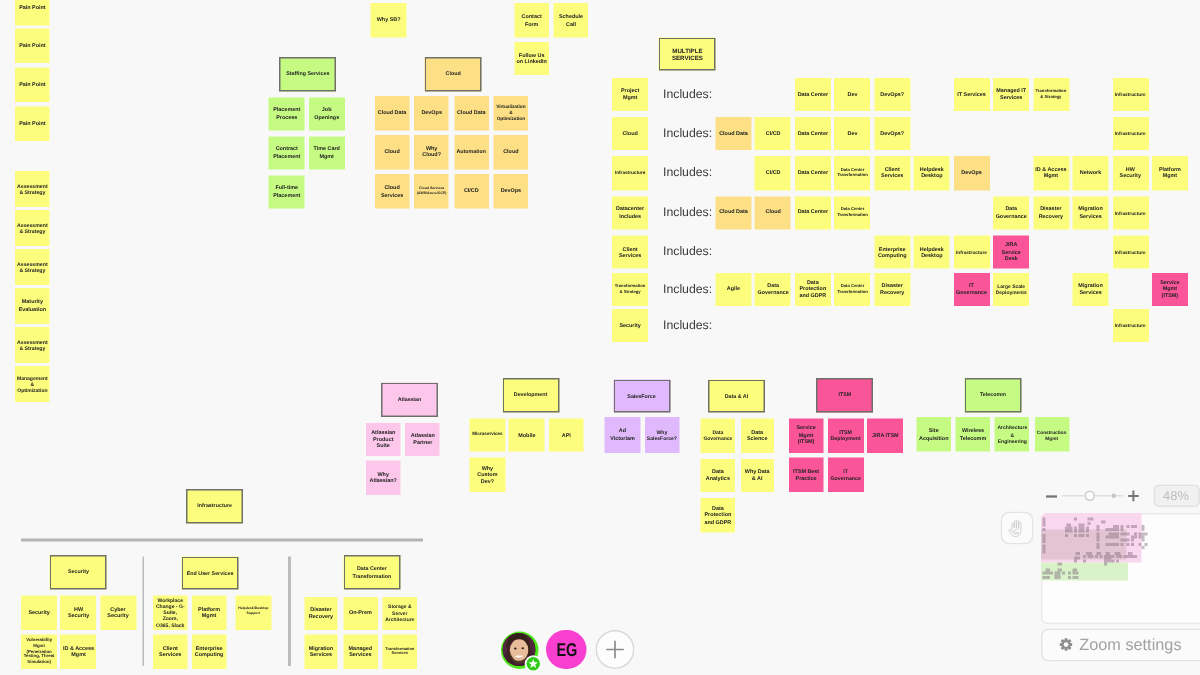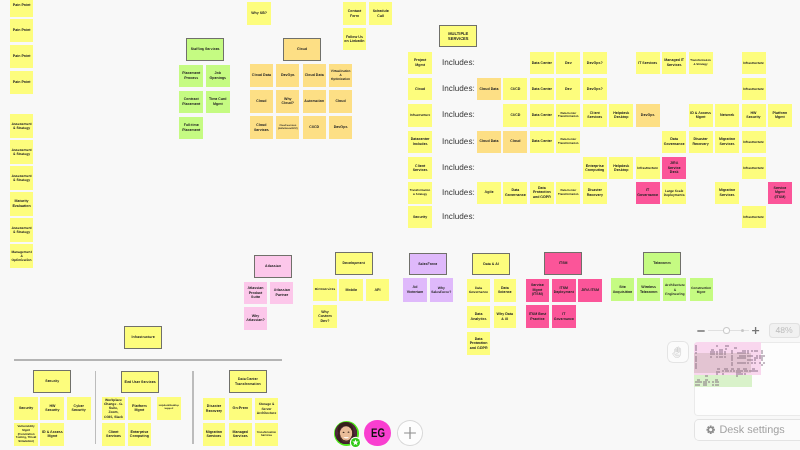--- a/index.html
+++ b/index.html
@@ -695,14 +695,14 @@
       <div style="position: absolute; left: 23.4px; top: 41.51px; width: 2.05px; height: 2.02px; background: rgba(112, 86, 110, 0.4);"></div>
       <div style="position: absolute; left: 0px; top: 10.8px; width: 57px; height: 19.8px; background: rgba(150, 130, 115, 0.22);"></div>
     </div>
 </div>
 
 <div id="zoomsettings">
   <svg width="9.4" height="9.4" viewBox="0 0 24 24" style="position:absolute;left:12.3px;top:6.3px">
     <path d="M 9.49 4.83 L 9.62 1.26 L 14.38 1.26 L 14.51 4.83 L 15.30 5.15 L 17.91 2.72 L 21.28 6.09 L 18.85 8.70 L 19.17 9.49 L 22.74 9.62 L 22.74 14.38 L 19.17 14.51 L 18.85 15.30 L 21.28 17.91 L 17.91 21.28 L 15.30 18.85 L 14.51 19.17 L 14.38 22.74 L 9.62 22.74 L 9.49 19.17 L 8.70 18.85 L 6.09 21.28 L 2.72 17.91 L 5.15 15.30 L 4.83 14.51 L 1.26 14.38 L 1.26 9.62 L 4.83 9.49 L 5.15 8.70 L 2.72 6.09 L 6.09 2.72 L 8.70 5.15 Z" fill="#8d8d8d"></path>
     <circle cx="12" cy="12" r="4.1" fill="#fbfbfb"></circle>
   </svg>
-  <span>Desk settings</span>
+  <span>Zoom settings</span>
 </div>
 
 </body></html>

